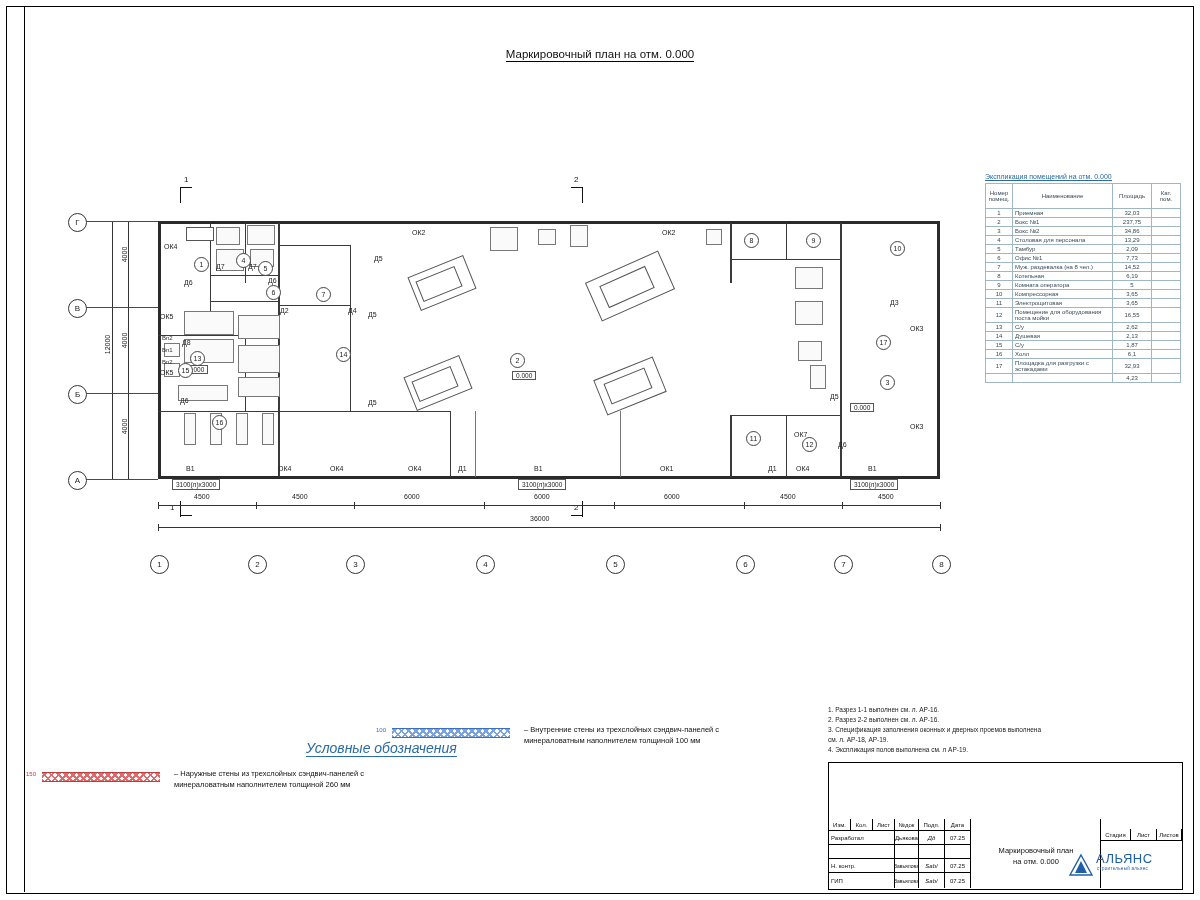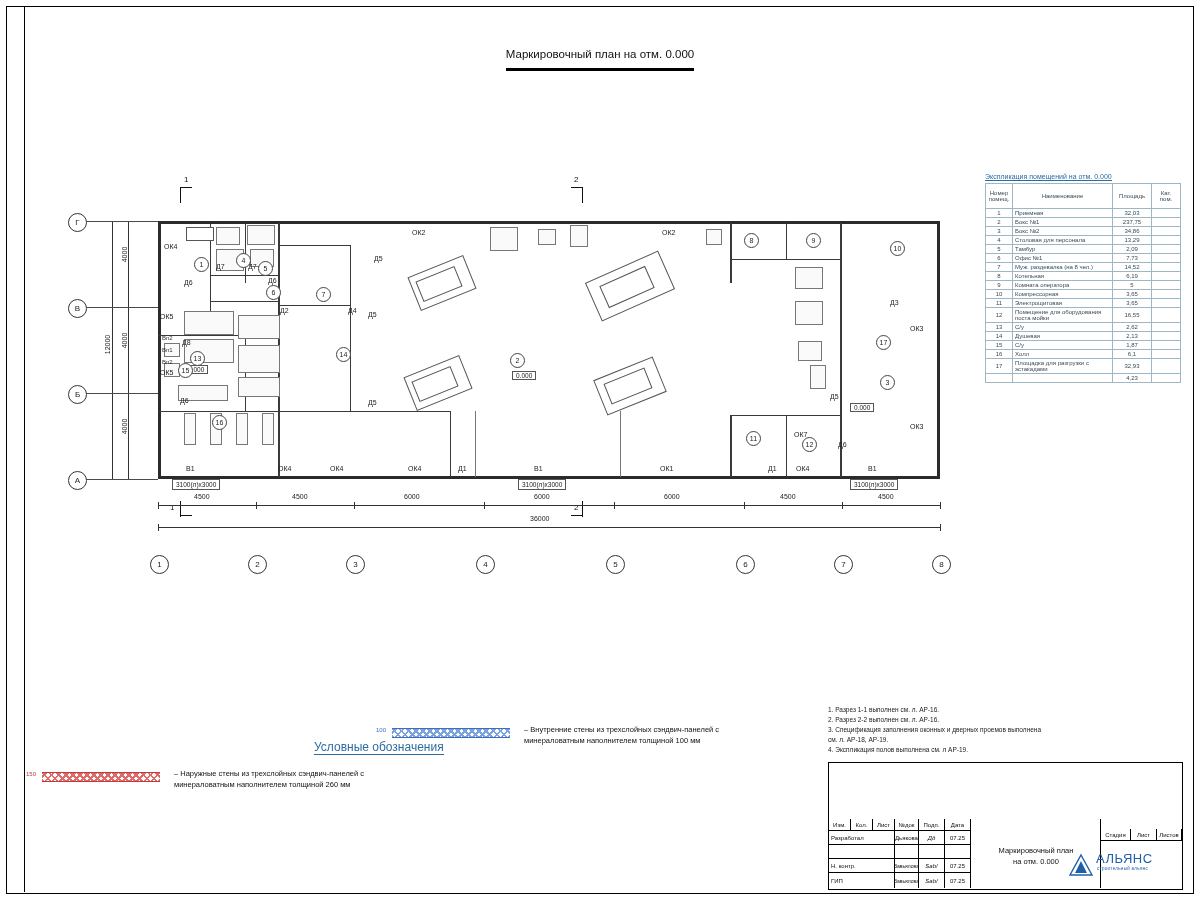--- a/index.html
+++ b/index.html
@@ -1,21 +1,21 @@
 <!DOCTYPE html>
 <html><head>
 <meta charset="utf-8">
 <style>
   html,body{margin:0;padding:0;background:#8a8a8a;}
   body{font-family:"Liberation Sans", sans-serif;}
   #sheet{position:relative;width:1200px;height:900px;background:#ffffff;overflow:hidden;}
   .frame-outer{position:absolute;left:6px;top:6px;width:1186px;height:886px;border:1px solid #000;}
   .frame-left{position:absolute;left:6px;top:6px;width:18px;height:886px;border-right:1px solid #000;}
   .title{position:absolute;left:0;right:0;top:48px;text-align:center;font-size:11.5px;color:#111;}
-  .title span{border-bottom:3px solid #000000;padding-bottom:8px;}
+  .title span{border-bottom:1px solid #000000;padding-bottom:1px;}
 
   
   .plan{position:absolute;left:150px;top:215px;width:790px;height:262px;}
   .wall-out{position:absolute;border:3px solid #2b2b2b;box-sizing:border-box;}
   .wall-in{position:absolute;background:#3a3a3a;}
   .hline{position:absolute;height:1px;background:#4a4a4a;}
   .vline{position:absolute;width:1px;background:#4a4a4a;}
   .thin{background:#777;}
   .dim-line{position:absolute;height:1px;background:#333;}
   .dim-tick{position:absolute;width:1px;height:7px;background:#333;}
@@ -42,21 +42,21 @@
   table.exp-t th{font-weight:normal;font-size:6px;color:#3a4a55;height:22px;text-align:center;}
   table.exp-t td.num{text-align:center;width:22px;}
   table.exp-t td.area{text-align:center;width:34px;}
   table.exp-t td.cat{text-align:center;width:24px;}
   td.nm{padding-left:3px;}
 
   
   .notes{position:absolute;left:828px;top:705px;font-size:6.5px;color:#222;line-height:10px;}
 
   
-  .legend-title{position:absolute;left:314px;top:740px;font-size:12px;color:#2b6ca3;border-bottom:1px solid #2b6ca3;}
+  .legend-title{position:absolute;left:306px;top:740px;font-size:14px;color:#2b6ca3;border-bottom:1px solid #2b6ca3;font-style:italic;}
   .leg1{position:absolute;left:42px;top:772px;}
   .leg2{position:absolute;left:392px;top:728px;}
   .swatch{position:relative;width:118px;height:8px;}
   .sw-red{position:absolute;left:0;top:0;width:118px;height:8px;border-top:1px solid #c03b3b;border-bottom:1px solid #c03b3b;
     background:repeating-linear-gradient(45deg,#e06a6a 0 2px,transparent 2px 5px),repeating-linear-gradient(-45deg,#e06a6a 0 2px,transparent 2px 5px);}
   .sw-blue{position:absolute;left:0;top:0;width:118px;height:8px;border-top:1px solid #3b6ec0;border-bottom:1px solid #3b6ec0;
     background:repeating-linear-gradient(45deg,#7aa3dd 0 2px,transparent 2px 5px),repeating-linear-gradient(-45deg,#7aa3dd 0 2px,transparent 2px 5px);}
   .sw-tag{position:absolute;left:-16px;top:-1px;font-size:6px;color:#c03b3b;}
   .sw-tag-b{position:absolute;left:-16px;top:-1px;font-size:6px;color:#3b6ec0;}
   .leg-txt{position:absolute;left:132px;top:-4px;font-size:7.5px;color:#111;line-height:11px;width:230px;}

